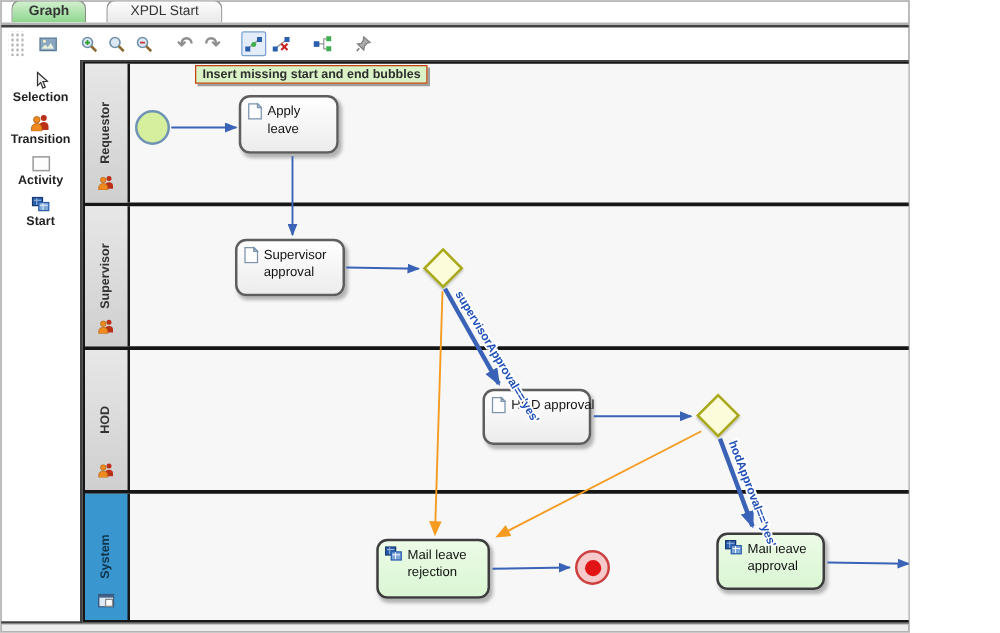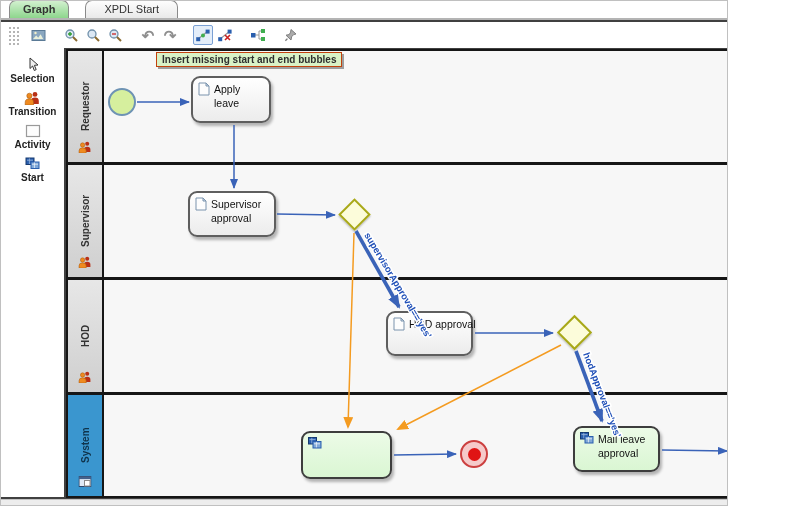--- a/index.html
+++ b/index.html
@@ -269,20 +269,21 @@
 
     <div class="node green" style="left:233px; top:380px; width:91px; height:48px;">
       <span>
         <svg width="14" height="12">
             <rect x="0.5" y="0.5" width="8" height="6.5" fill="#2a5fae" stroke="#163a70"></rect>
             <path d="M1.5,2.6 h6 M3.8,0.8 v5.6" stroke="#9db9dd" stroke-width="0.8"></path>
             <rect x="5" y="4.5" width="8" height="6.5" fill="#7fa8d8" stroke="#2a5fae"></rect>
             <path d="M6,6.8 h6 M8.4,4.8 v5.6" stroke="#eef3fa" stroke-width="0.8"></path>
           </svg>
       </span>
+      <span class="nlabel">Mail leave rejection</span>
     </div>
 
     <div class="node green" style="left:505px; top:375px; width:87px; height:46px;">
       <span>
         <svg width="14" height="12">
             <rect x="0.5" y="0.5" width="8" height="6.5" fill="#2a5fae" stroke="#163a70"></rect>
             <path d="M1.5,2.6 h6 M3.8,0.8 v5.6" stroke="#9db9dd" stroke-width="0.8"></path>
             <rect x="5" y="4.5" width="8" height="6.5" fill="#7fa8d8" stroke="#2a5fae"></rect>
             <path d="M6,6.8 h6 M8.4,4.8 v5.6" stroke="#eef3fa" stroke-width="0.8"></path>
           </svg>

